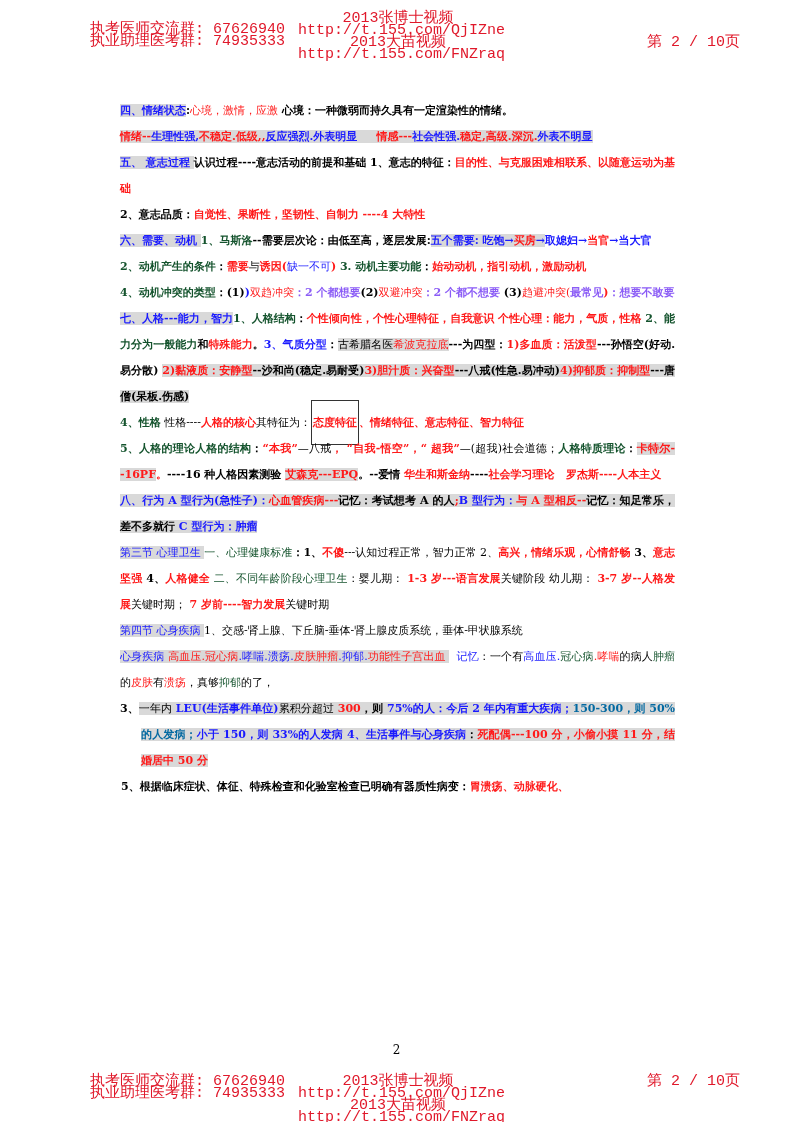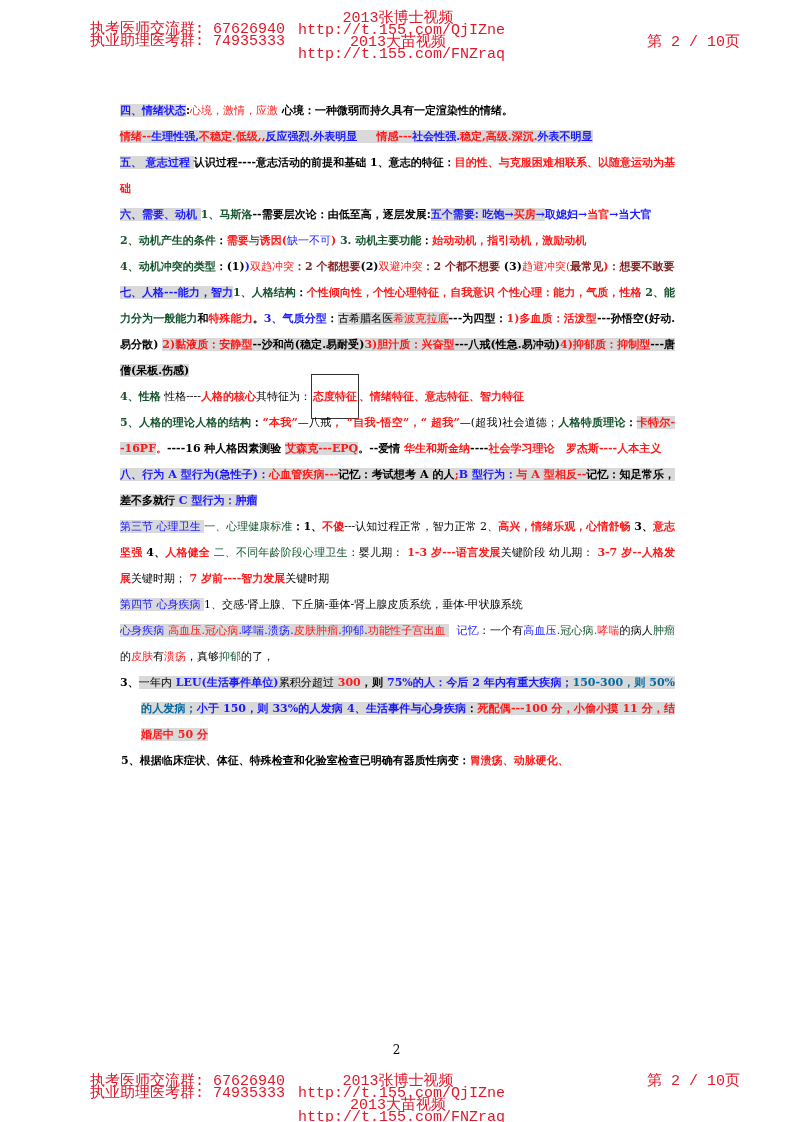--- a/index.html
+++ b/index.html
@@ -14,21 +14,21 @@
   .bot .hdr-left { top:1076px; }
   .bot .hdr-mid { top:1076px; }
   .bot .hdr-right { top:1076px; }
   .pagenum { position:absolute; top:1043px; left:0; width:793px; text-align:center; font-size:12px; color:#000; }
   .content { position:absolute; left:120px; top:98px; width:555px; font-size:11px; font-weight:bold; line-height:26px; color:#000; }
   .p { margin:0; padding:0; text-align:justify; }
   .indent { padding-left:21px; text-indent:-21px; }
   .r { color:#ff1a1a; }
   .b { color:#1a1aff; }
   .m { color:#14532d; }
-  .pu { color:#7f1d1d; }
+  .pu { color:#8b5cf6; }
   .dr { color:#0369a1; }
   .hl { background:#d9d9d9; }
   .box { border:1px solid #333; padding:15px 1px; }
   .n { font-weight:normal; }
 </style>
 </head>
 <body>
 
 <div class="top">
   <div class="hdr hdr-left">
@@ -46,20 +46,23 @@
 
   <p class="p">
     <span class="b hl">四、情绪状态</span><span>:</span><span class="r n">心境，激情，应激</span><span> 心境：一种微弱而持久具有一定渲染性的情绪。</span>
   </p>
   <p class="p">
     <span class="hl"><span class="r">情绪--</span><span class="b">生理性强,</span><span class="r">不稳定.低级,,</span><span class="b">反应强烈.外表明显</span>&nbsp;&nbsp;&nbsp;&nbsp;&nbsp;<span class="r">情感---</span><span class="b">社会性强.</span><span class="r">稳定,高级.深沉.</span><span class="b">外表不明显</span></span>
   </p>
 
   <p class="p">
     <span class="b hl">五、 意志过程 </span><span> 认识过程----意志活动的前提和基础 1、意志的特征：</span><span class="r">目的性、与克服困难相联系、以随意运动为基础</span>
+  </p>
+  <p class="p">
+    <span>2、意志品质：</span><span class="r">自觉性、果断性，坚韧性、自制力 ----4 大特性</span>
   </p>
 
   <p class="p">
     <span class="b hl">六、需要、动机 </span><span class="m"> 1、马斯洛</span><span>--需要层次论：由低至高，逐层发展:</span><span class="hl"><span class="b">五个需要: 吃饱</span><span class="b">→</span><span class="r">买房</span><span class="b">→</span></span><span class="b">取媳妇</span><span class="b">→</span><span class="r">当官</span><span class="b">→</span><span class="b">当大官</span>
   </p>
   <p class="p">
     <span class="m">2、动机产生的条件</span><span>：</span><span class="r">需要</span><span class="n">与</span><span class="r">诱因(</span><span class="b n">缺一不可</span><span class="r">)</span><span class="m"> 3. 动机主要功能</span><span>：</span><span class="r">始动动机，指引动机，激励动机</span>
   </p>
   <p class="p">
     <span class="m">4、动机冲突的类型</span><span>：(1)</span><span class="b">)</span><span class="r n">双趋冲突</span><span class="pu">：2 个都想要</span><span>(2)</span><span class="r n">双避冲突</span><span class="pu">：2 个都不想要 </span><span> (3)</span><span class="r n">趋避冲突(</span><span class="pu">最常见</span><span class="r">)</span><span class="pu">：想要不敢要</span>

